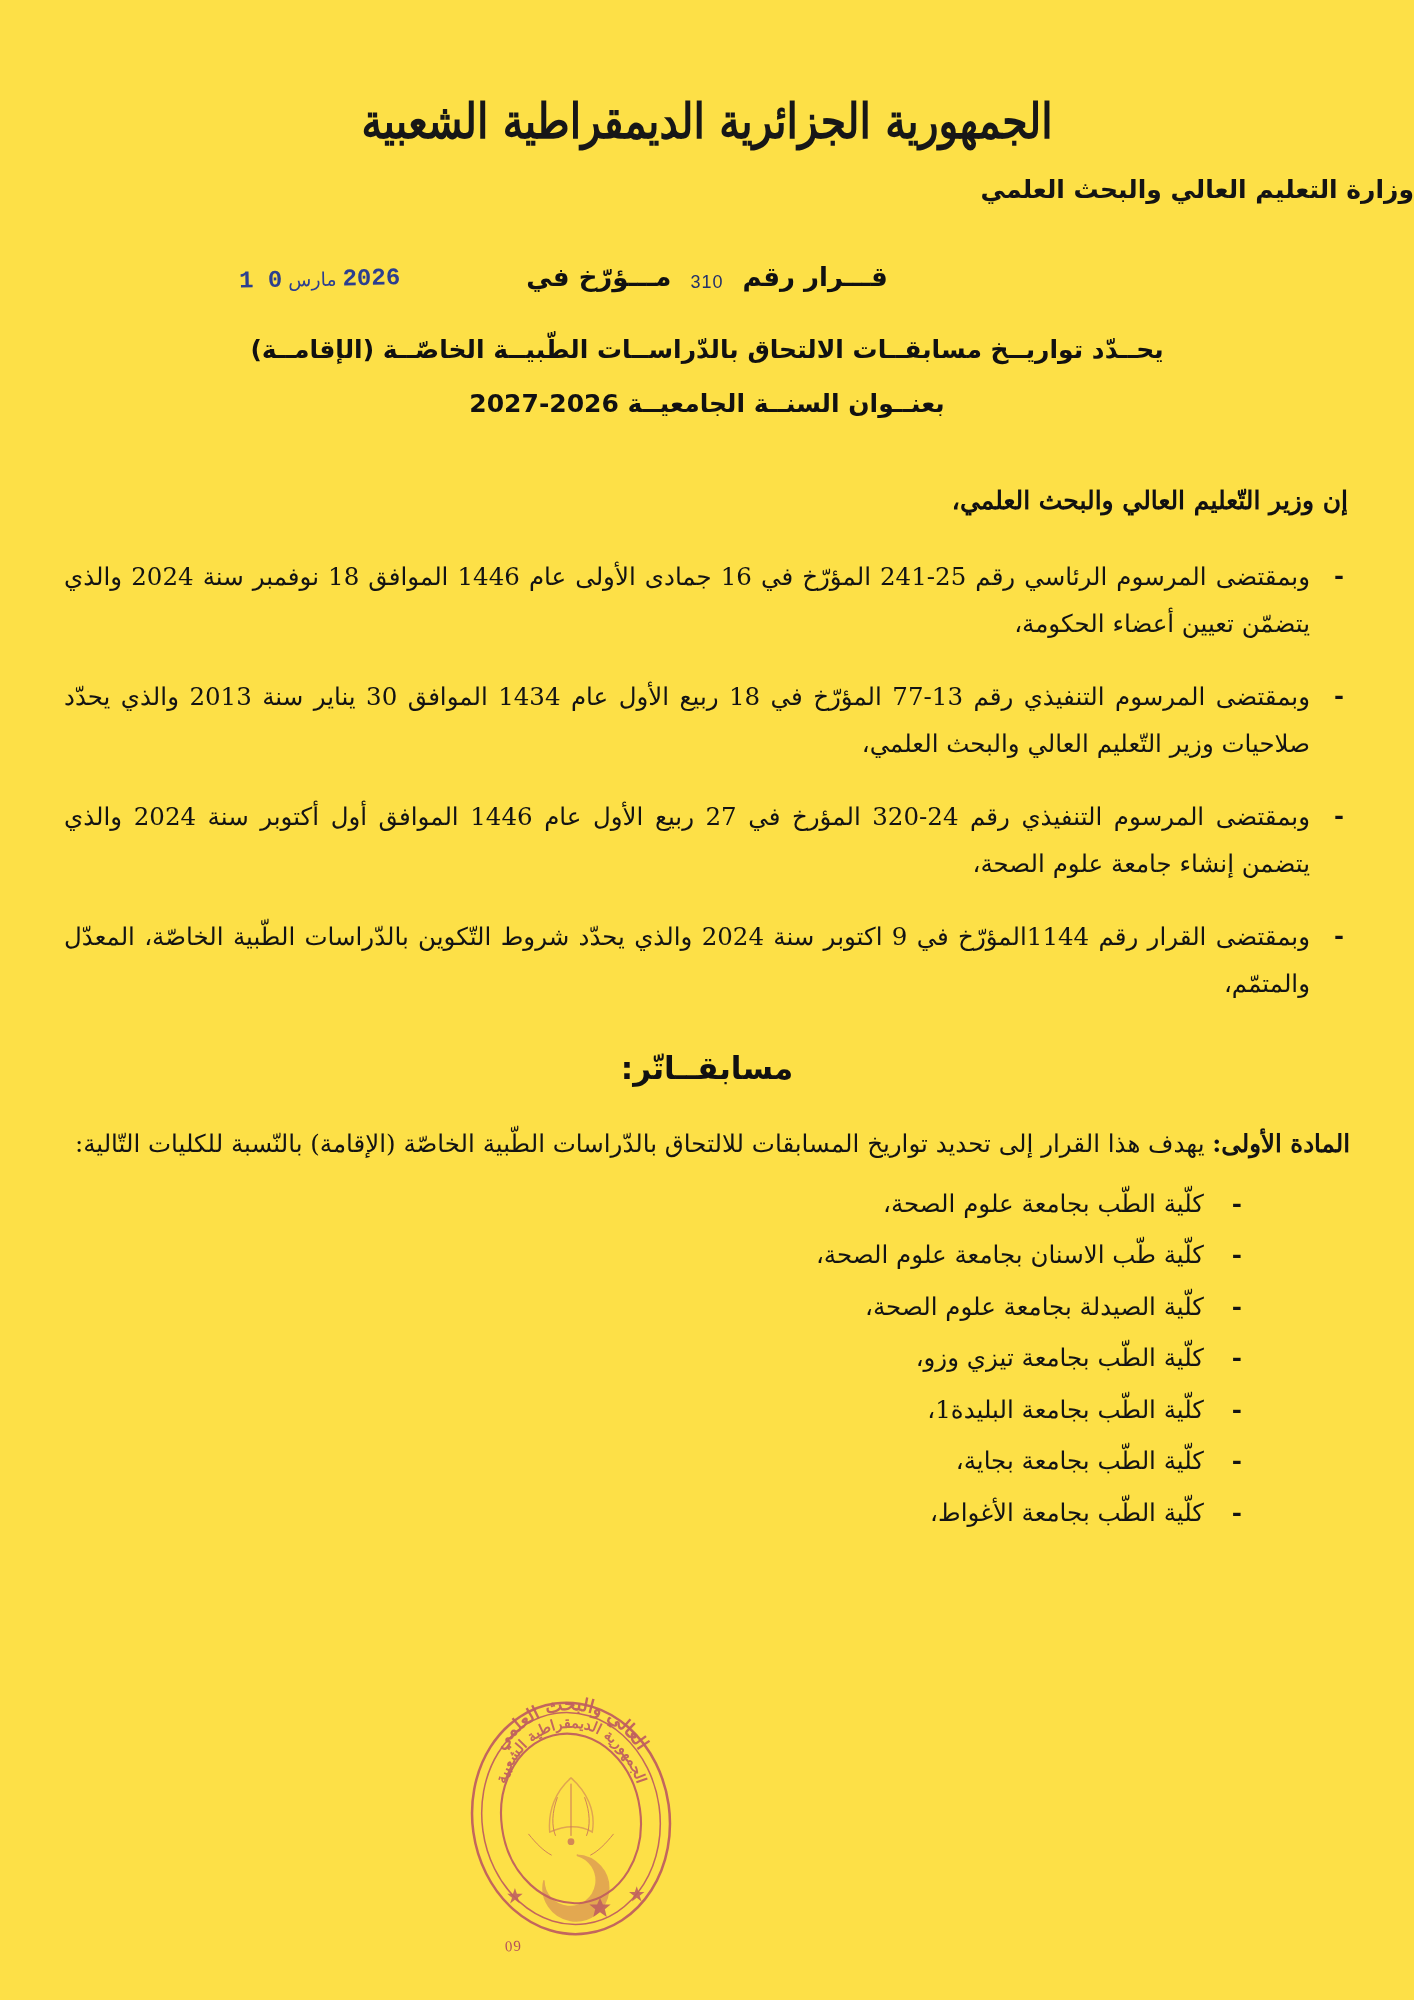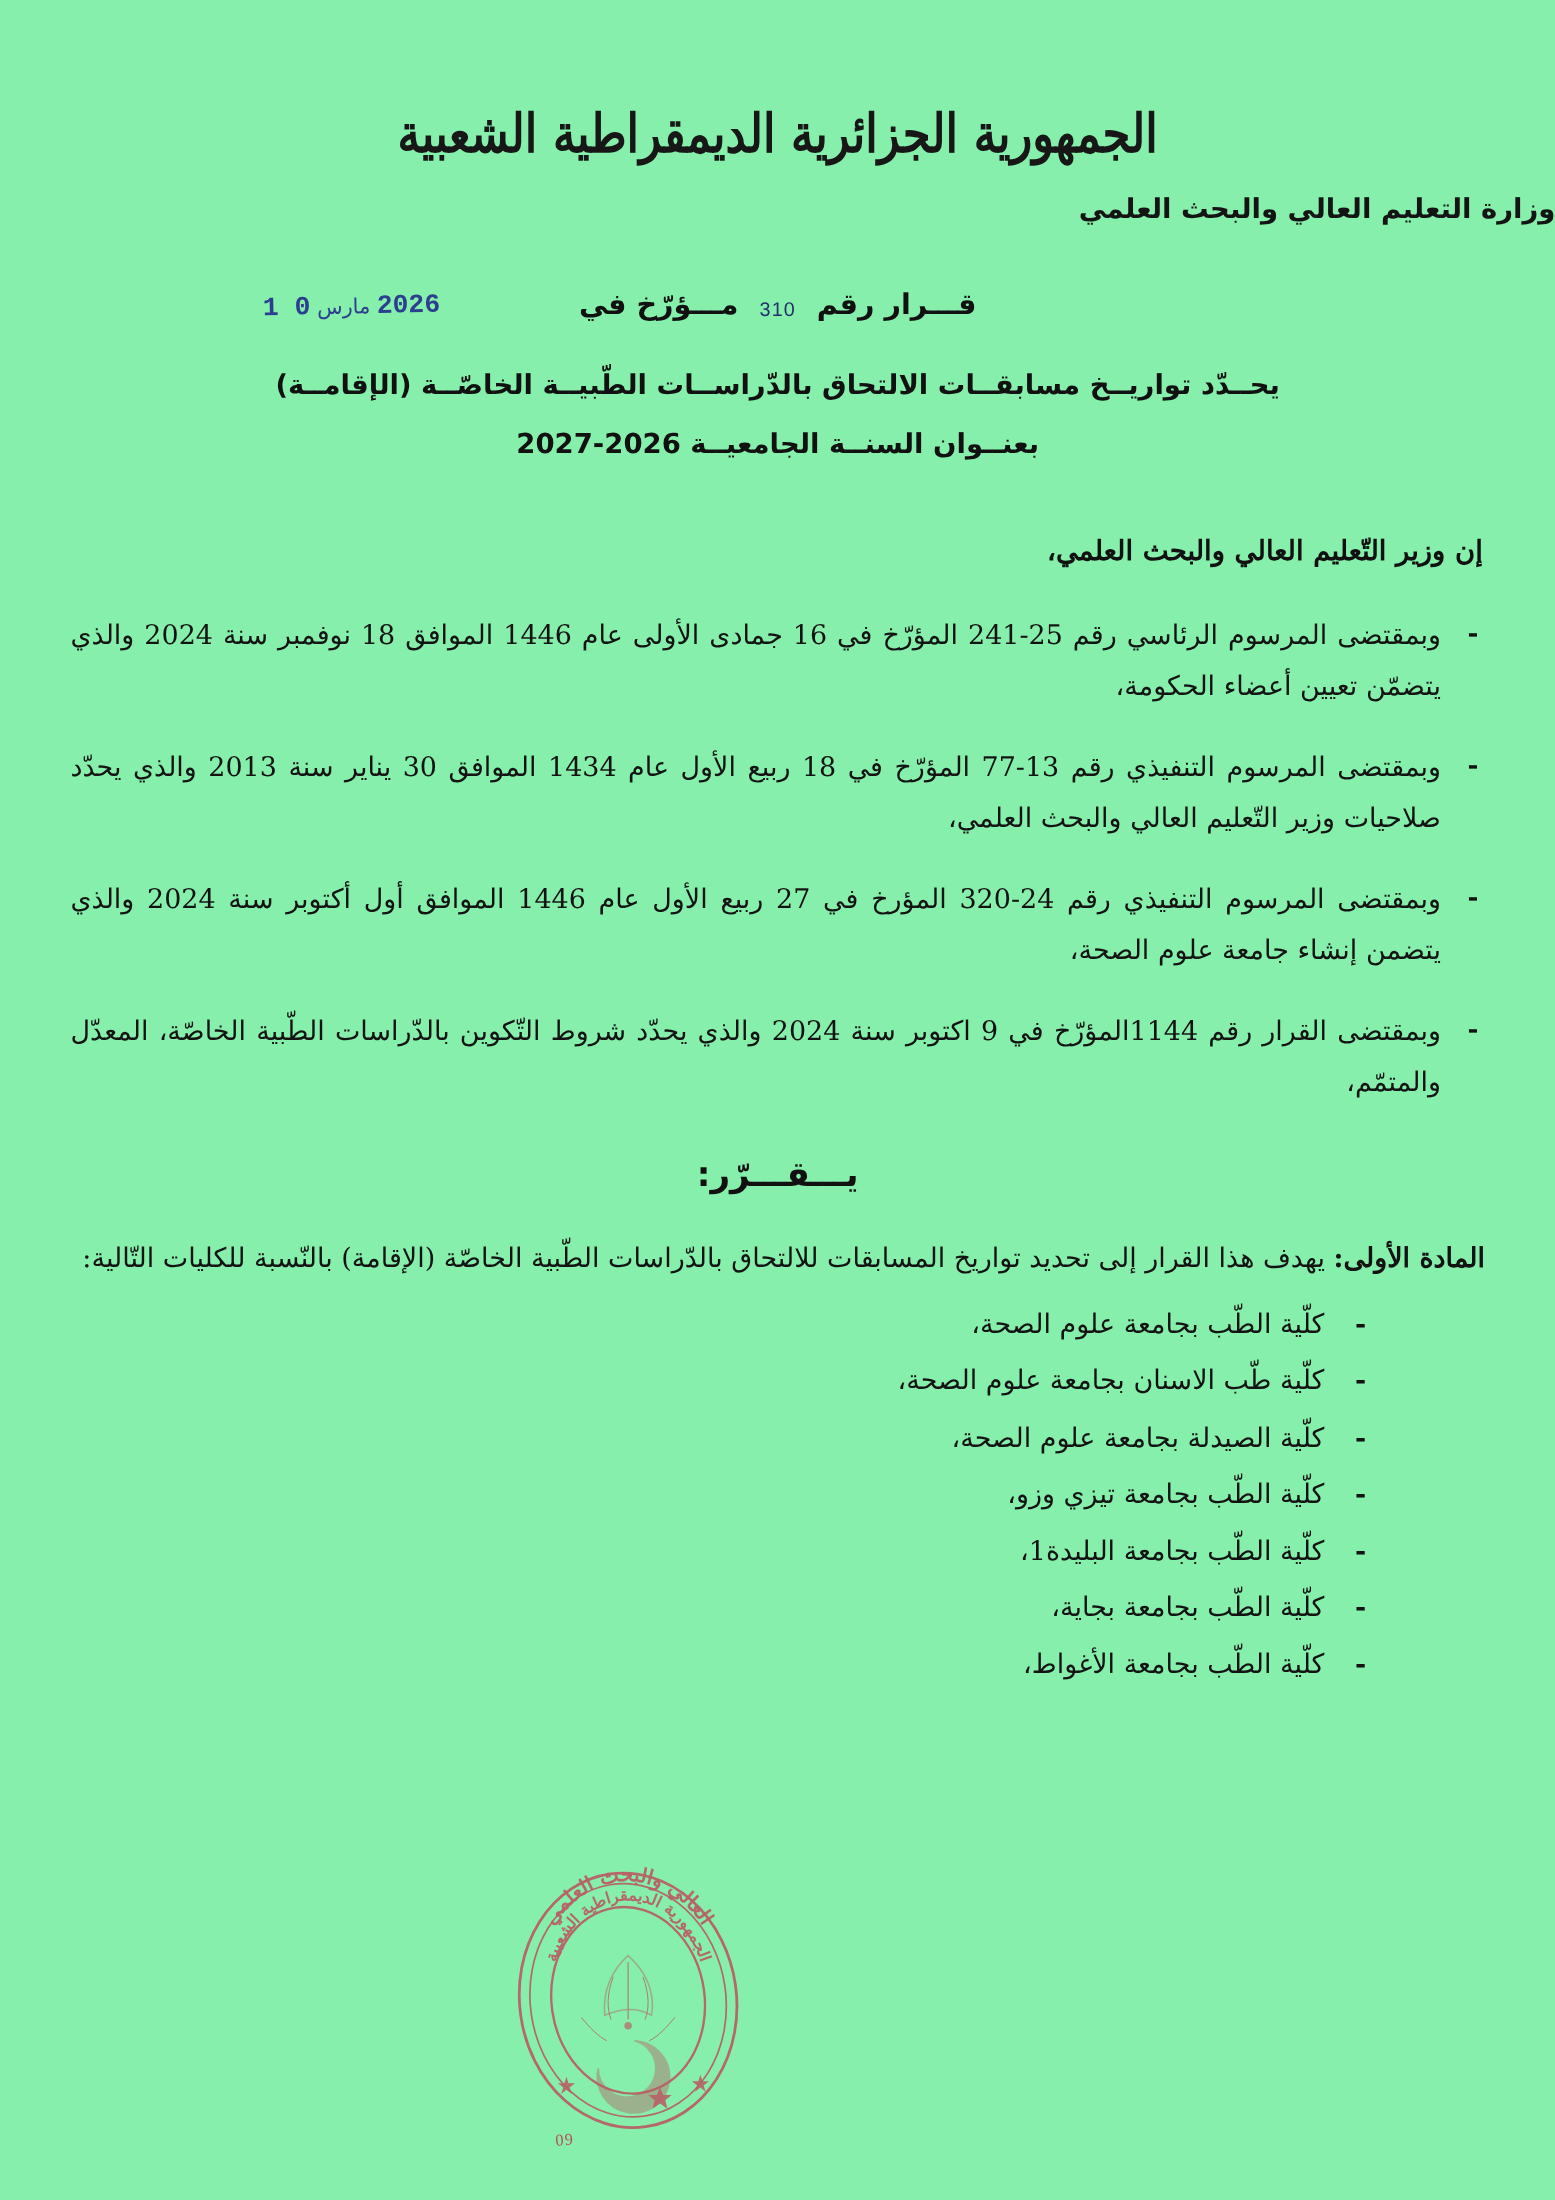--- a/index.html
+++ b/index.html
@@ -9,21 +9,21 @@
   }
   body {
     font-family: "Liberation Serif", "DejaVu Serif", serif;
     color: #1a1a1a;
   }
   .page {
     position: relative;
     width: 1414px;
     height: 2000px;
     margin: 0 auto;
-    background: #86efac;
+    background: #fde047;
     overflow: hidden;
     box-sizing: border-box;
     padding: 0;
   }
 
   
   .republic-line {
     text-align: center;
     font-family: "DejaVu Serif", "Liberation Serif", serif;
     font-weight: 700;
@@ -255,21 +255,21 @@
 
     <p class="preamble">إن وزير التّعليم العالي والبحث العلمي،</p>
 
     <ul class="whereas">
       <li>وبمقتضى المرسوم الرئاسي رقم 25-241 المؤرّخ في 16 جمادى الأولى عام 1446 الموافق 18 نوفمبر سنة 2024 والذي يتضمّن تعيين أعضاء الحكومة،</li>
       <li>وبمقتضى المرسوم التنفيذي رقم 13-77 المؤرّخ في 18 ربيع الأول عام 1434 الموافق 30 يناير سنة 2013 والذي يحدّد صلاحيات وزير التّعليم العالي والبحث العلمي،</li>
       <li>وبمقتضى المرسوم التنفيذي رقم 24-320 المؤرخ في 27 ربيع الأول عام 1446 الموافق أول أكتوبر سنة 2024 والذي يتضمن إنشاء جامعة علوم الصحة،</li>
       <li>وبمقتضى القرار رقم 1144المؤرّخ في 9 اكتوبر سنة 2024 والذي يحدّد شروط التّكوين بالدّراسات الطّبية الخاصّة، المعدّل والمتمّم،</li>
     </ul>
 
-    <div class="decide-heading">يـــقـــرّر:</div>
+    <div class="decide-heading">مسابقــاتّر:</div>
 
     <p class="article"><span class="art-label">المادة الأولى:</span><span> يهدف هذا القرار إلى تحديد تواريخ المسابقات للالتحاق بالدّراسات الطّبية الخاصّة (الإقامة) بالنّسبة للكليات التّالية:</span></p>
 
     <ul class="faculties">
       <li><span class="fac-inner">كلّية الطّب بجامعة علوم الصحة،</span></li>
       <li><span class="fac-inner">كلّية طّب الاسنان بجامعة علوم الصحة،</span></li>
       <li><span class="fac-inner">كلّية الصيدلة بجامعة علوم الصحة،</span></li>
       <li><span class="fac-inner">كلّية الطّب بجامعة تيزي وزو،</span></li>
       <li><span class="fac-inner">كلّية الطّب بجامعة البليدة1،</span></li>
       <li><span class="fac-inner">كلّية الطّب بجامعة بجاية،</span></li>

